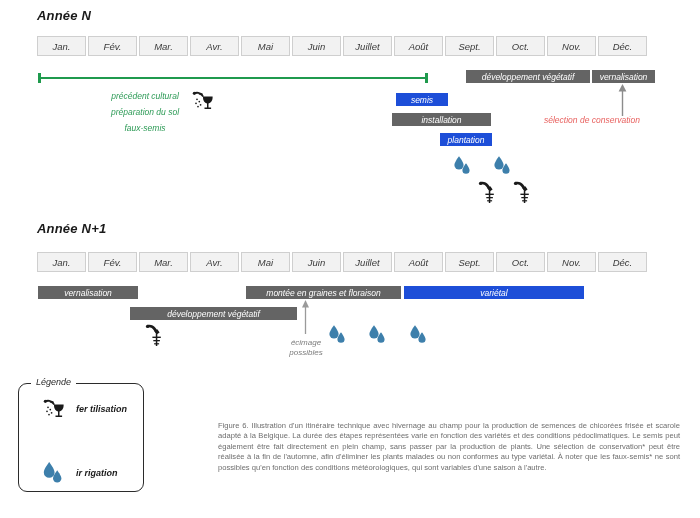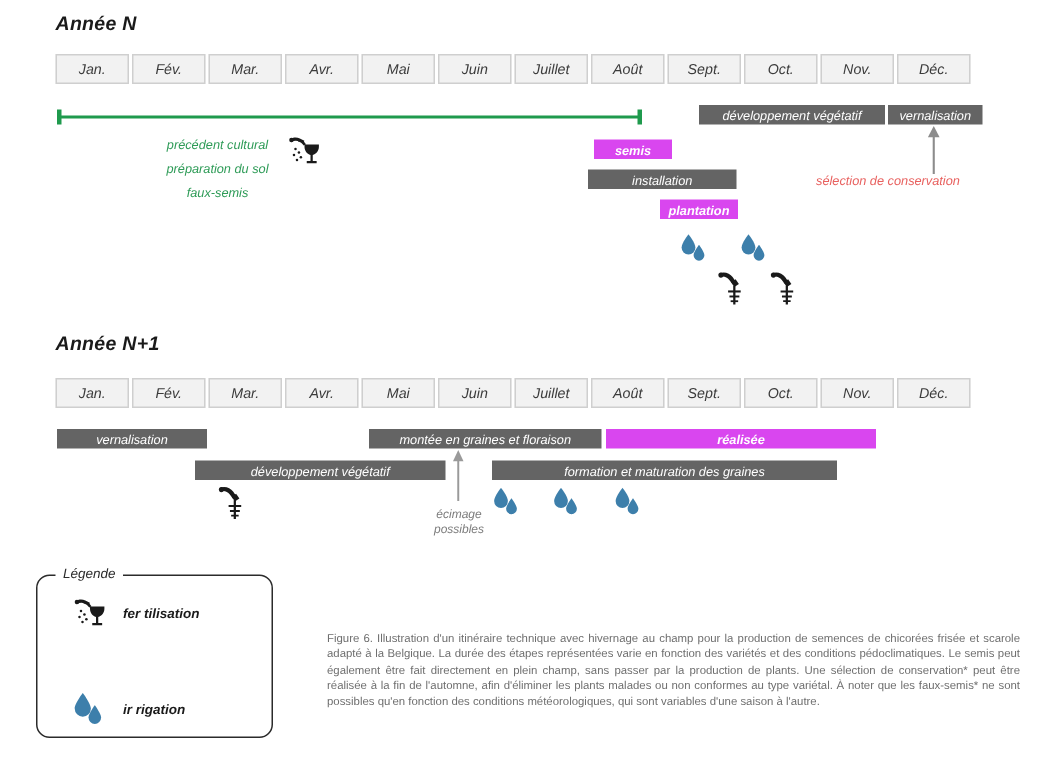--- a/index.html
+++ b/index.html
@@ -62,21 +62,21 @@
     align-items: center;
     justify-content: center;
     font-size: 8.5px;
     font-style: italic;
     color: #ffffff;
     white-space: nowrap;
     box-sizing: border-box;
     overflow: hidden;
   }
   .bar.grey { background: #646464; }
-  .bar.green { background: #d946ef; font-weight: bold; }
+  .bar.green { background: #1d4ed8; }
 
   
   .bracket {
     position: absolute;
     height: 10px;
   }
   .bracket .hline {
     position: absolute;
     left: 0; right: 0;
     top: 4px;
@@ -297,25 +297,24 @@
       <div class="month-cell">Sept.</div>
       <div class="month-cell">Oct.</div>
       <div class="month-cell">Nov.</div>
       <div class="month-cell">Déc.</div>
     </div>
 
   <div class="bar grey" style="left:38px; top:286px; width:100px;">vernalisation</div>
 
   <div class="bar grey" style="left:246px; top:286px; width:155px;">montée en graines et floraison</div>
 
-  <div class="bar green" style="left:404px; top:286px; width:180px;">réalisée</div>
+  <div class="bar green" style="left:404px; top:286px; width:180px;">variétal</div>
 
   <div class="bar grey" style="left:130px; top:307px; width:167px;">développement végétatif</div>
 
-  <div class="bar grey" style="left:328px; top:307px; width:230px;">formation et maturation des graines</div>
 
   <div class="arrow-up" style="left:300px; top:300px; height:34px;">
     <svg viewBox="0 0 11 34" width="11" height="34" aria-hidden="true">
       <line x1="5.5" y1="34" x2="5.5" y2="7" stroke="#9a9a9a" stroke-width="1.3"></line>
       <polygon points="5.5,0 2.0,7.5 9.0,7.5" fill="#9a9a9a"></polygon>
     </svg>
   </div>
   <div class="label-grey" style="left:272px; top:338px; width:68px;">écimage
 possibles</div>
 
@@ -345,21 +344,21 @@
       <path d="M14.0 8.2 C14.0 8.2 10.4 12.9 10.4 15.2 a3.6 3.6 0 0 0 7.2 0 C17.6 12.9 14.0 8.2 14.0 8.2 Z" fill="#3d7fab"></path>
     </svg>
   </div>
   <div class="icon" style="left:408px; top:324px; width:22px; height:22px;">
     <svg viewBox="0 0 22 22" width="22" height="22" aria-hidden="true">
       <path d="M7.0 1.2 C7.0 1.2 2.4 7.1 2.4 10.0 a4.6 4.6 0 0 0 9.2 0 C11.6 7.1 7.0 1.2 7.0 1.2 Z" fill="#3d7fab"></path>
       <path d="M14.0 8.2 C14.0 8.2 10.4 12.9 10.4 15.2 a3.6 3.6 0 0 0 7.2 0 C17.6 12.9 14.0 8.2 14.0 8.2 Z" fill="#3d7fab"></path>
     </svg>
   </div>
 
-  <div class="legend" style="left:24px; top:383px; width:158px; height:109px;padding-left:44px;">
+  <div class="legend" style="left:18px; top:383px; width:126px; height:109px;padding-left:44px;">
     <div class="legend-title">Légende</div>
 
     <div class="legend-row" style="left:22px; top:12px;">
       <span class="lg-icon">
         <svg viewBox="0 0 26 26" width="26" height="26" aria-hidden="true">
           <g fill="#1a1a1a">
             <path d="M3.2 5.0c2.0-1.5 4.6-1.6 6.7-0.6l3.0 1.4 -0.5 1.5 -3.1-1.1c-1.8-0.6-3.6-0.4-5.1 0.6z"></path>
             <path d="M9.0 5.4c1.4-0.3 2.9 0.2 3.8 1.3l1.2 1.5 -1.5 0.8 -1.2-1.3c-0.7-0.8-1.6-1.2-2.6-1.2z"></path>
             <circle cx="4.3" cy="5.3" r="1.5"></circle>
             <path d="M13.0 8.4 h9.6 v1.5 c0 2.6-1.7 4.8-4.1 5.5 v4.0 h2.6 v1.5 h-6.6 v-1.5 h2.5 v-4.0 c-2.4-0.7-4.0-2.9-4.0-5.5z"></path>

